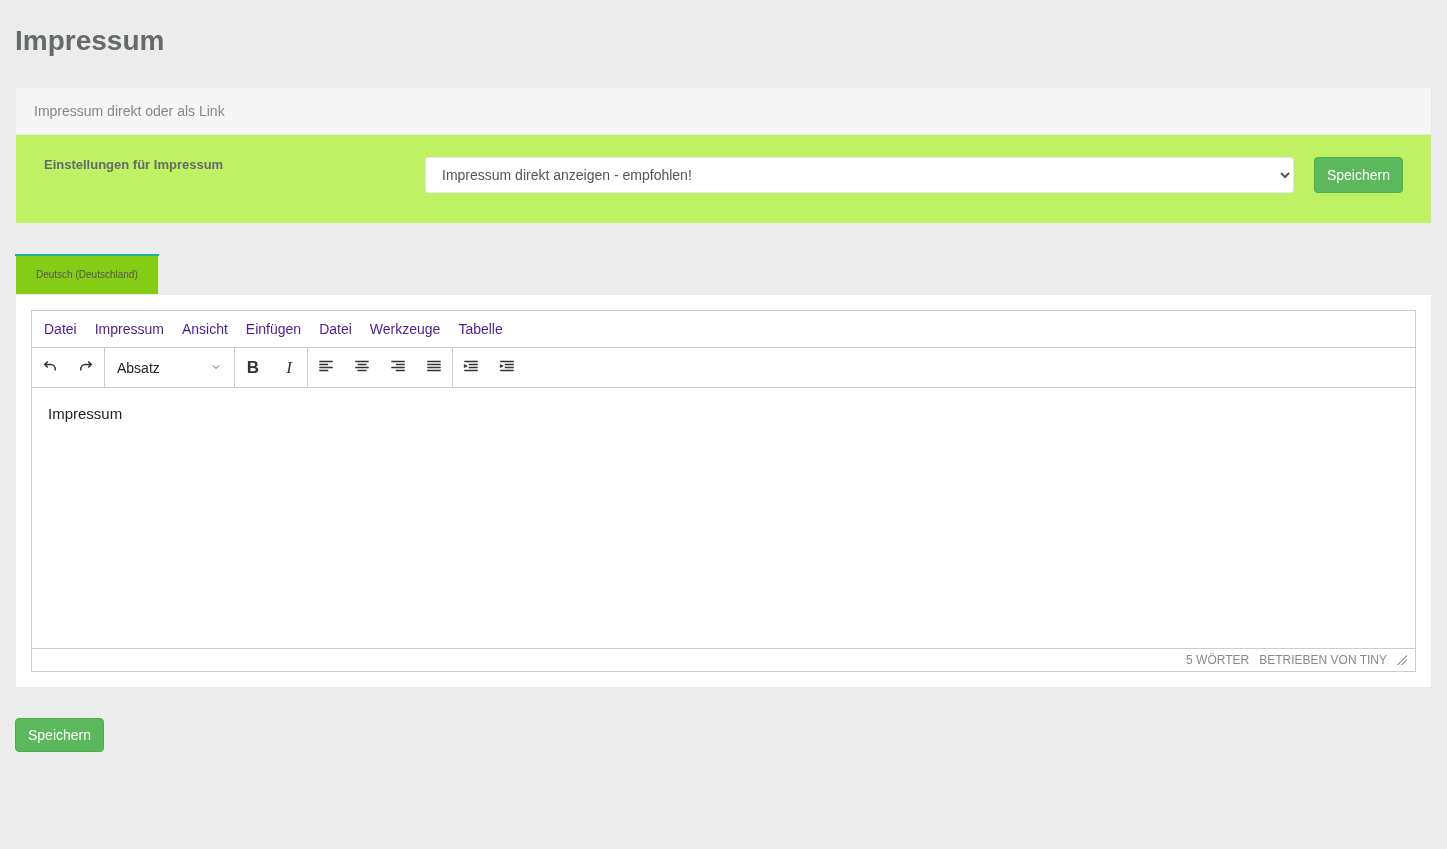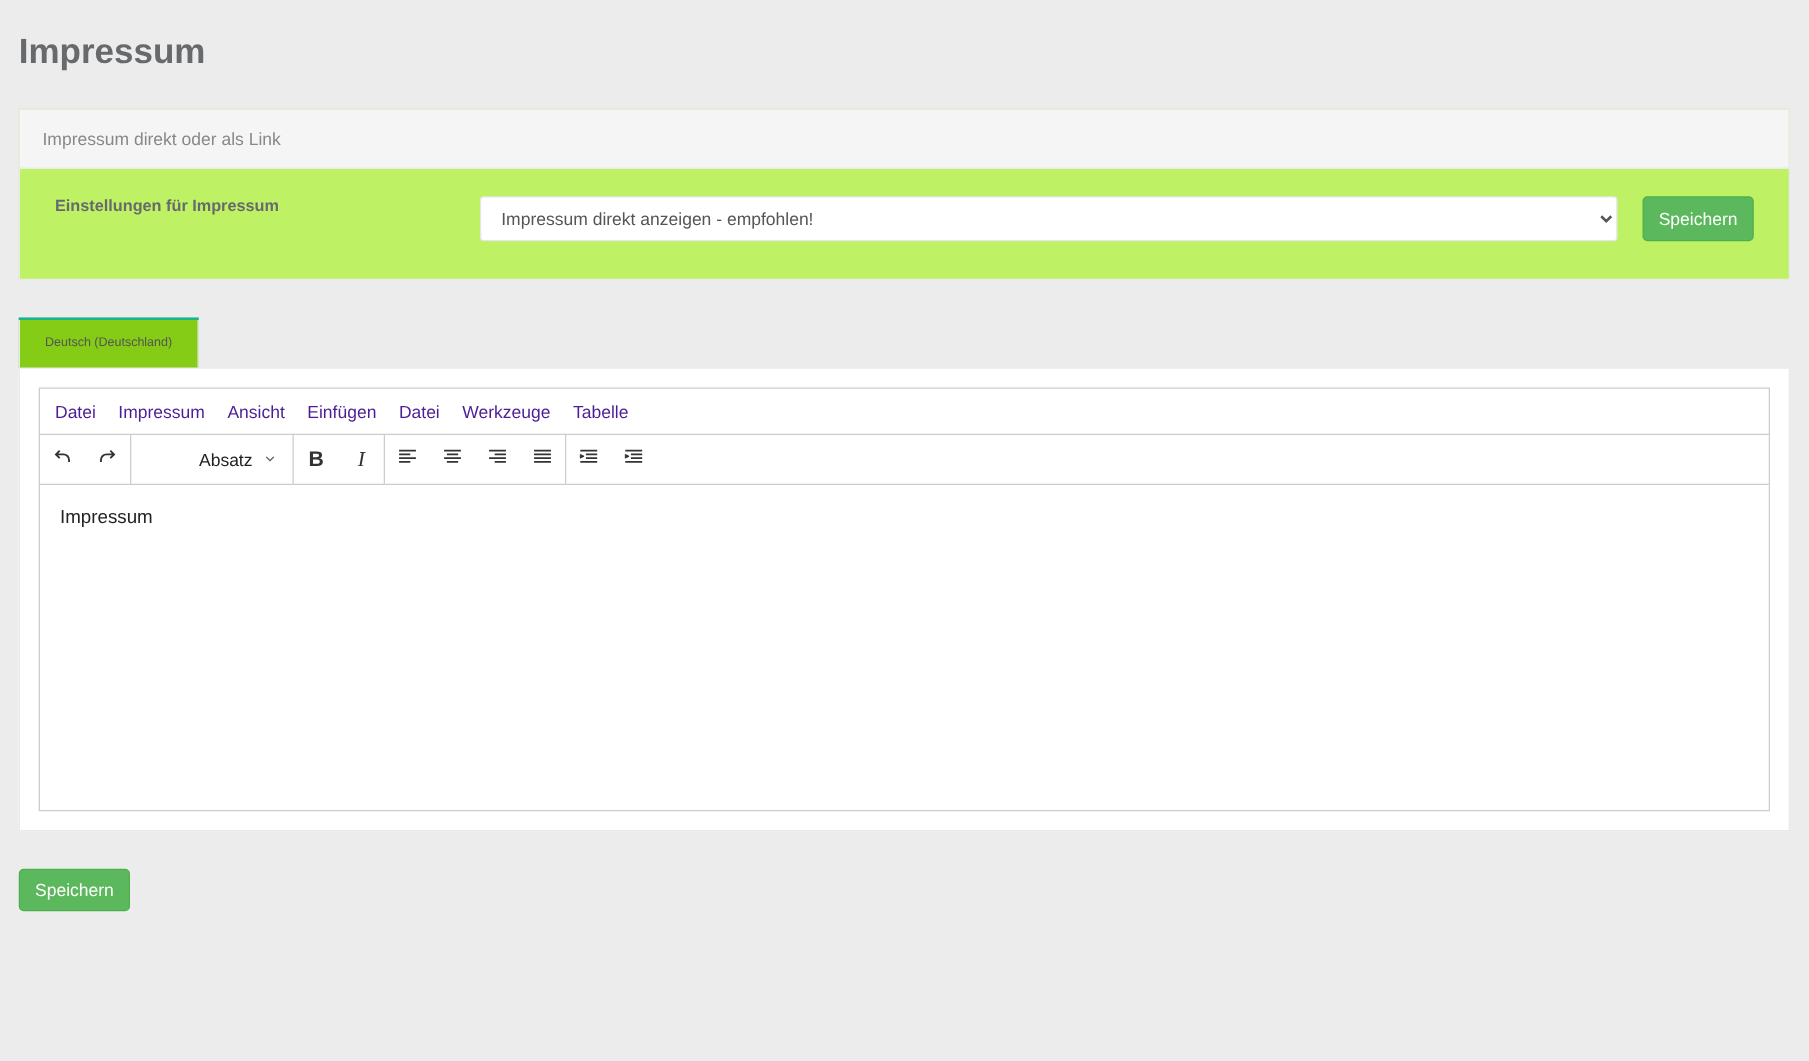--- a/index.html
+++ b/index.html
@@ -47,20 +47,21 @@
   }
   select.form-select {
     flex: 1;
     border: 1px solid #e5e6e7;
     border-radius: 3px;
     height: 36px;
     padding: 6px 12px;
     font-size: 14px;
     color: #555;
     background: #fff;
+    margin-left: 41px;
   }
   .btn-primary {
     background: #5cb85c;
     color: #fff;
     border: 1px solid #4cae4c;
     border-radius: 4px;
     padding: 8px 12px;
     font-size: 14px;
     cursor: pointer;
   }
@@ -124,21 +125,21 @@
     cursor: pointer;
     color: #333;
   }
   .tool-btn svg { width: 18px; height: 18px; fill: currentColor; stroke: currentColor; }
   .block-select {
     display: flex;
     align-items: center;
     gap: 8px;
     padding: 0 12px;
     min-width: 130px;
-    justify-content: flex-end;
+    justify-content: space-between;
     cursor: pointer;
     font-size: 14px;
     color: #222;
     border-right: 1px solid #ccc;
     height: 100%;
   }
   .editor-body {
     min-height: 260px;
     padding: 14px 16px;
     font-size: 15px;
@@ -286,20 +287,25 @@
                 </svg>
             </span>
           </div>
         </div>
       </div>
 
       <div class="editor-body" contenteditable="true" style="">
         <p>Impressum</p>
       </div>
 
+      <div class="editor-status">
+        <span>5 WÖRTER</span>
+        <span>BETRIEBEN VON TINY</span>
+        <span class="resize-handle"></span>
+      </div>
     </div>
 
   </div>
 </div>
 
 <button class="btn-primary bottom-save">Speichern</button>
 
 
 
 

